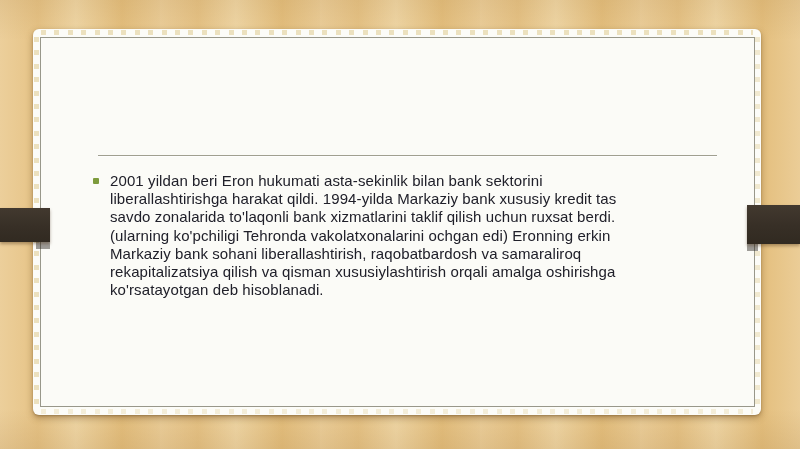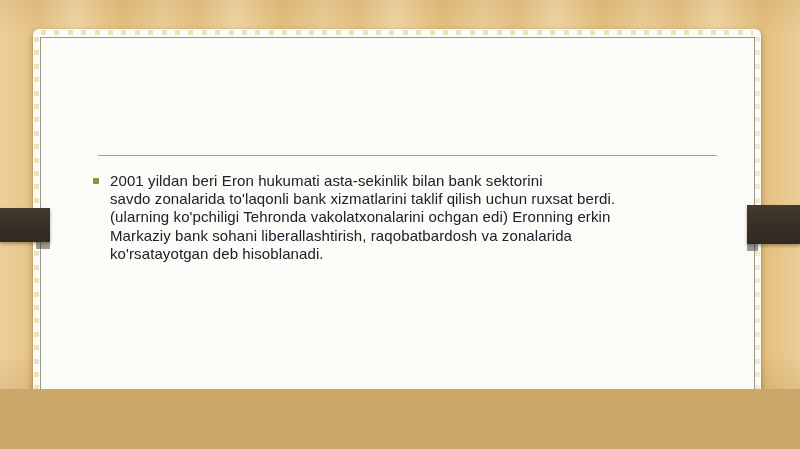--- a/index.html
+++ b/index.html
@@ -1,19 +1,19 @@
 <!DOCTYPE html>
 <html><head>
 <meta charset="utf-8">
 <style>
   html, body { margin: 0; padding: 0; background: #c9a86a; }
   .stage {
     position: relative;
     width: 800px;
-    height: 389px;
+    height: 449px;
     overflow: hidden;
     font-family: "Liberation Sans", sans-serif;
     background:
       linear-gradient(180deg, rgba(140,95,35,.10) 0%, rgba(140,95,35,0) 9%, rgba(140,95,35,0) 91%, rgba(140,95,35,.12) 100%),
       repeating-linear-gradient(90deg,
         #eccf9b 0px, #e6c386 38px, #f0d7a6 76px, #e4bf7e 122px, #ebcd97 160px),
       #e9c98f;
   }
   .card {
     position: absolute;
@@ -95,20 +95,22 @@
 
   <div class="ribbon ribbon-left"></div>
   <div class="fold fold-left"></div>
   <div class="ribbon ribbon-right"></div>
   <div class="fold fold-right"></div>
 
   <div class="bullet-item">
     <span class="bullet-square"></span>
     <div class="body-lines">
       <div class="body-line">2001 yildan beri Eron hukumati asta-sekinlik bilan bank sektorini</div>
+      <div class="body-line">liberallashtirishga harakat qildi. 1994-yilda Markaziy bank xususiy kredit tas</div>
       <div class="body-line">savdo zonalarida to'laqonli bank xizmatlarini taklif qilish uchun ruxsat berdi.</div>
       <div class="body-line">(ularning ko'pchiligi Tehronda vakolatxonalarini ochgan edi) Eronning erkin</div>
-      <div class="body-line">Markaziy bank sohani liberallashtirish, raqobatbardosh va zonalarida</div>
+      <div class="body-line">Markaziy bank sohani liberallashtirish, raqobatbardosh va samaraliroq</div>
+      <div class="body-line">rekapitalizatsiya qilish va qisman xususiylashtirish orqali amalga oshirishga</div>
       <div class="body-line">ko'rsatayotgan deb hisoblanadi.</div>
     </div>
   </div>
 
 </div>
 
 </body></html>

